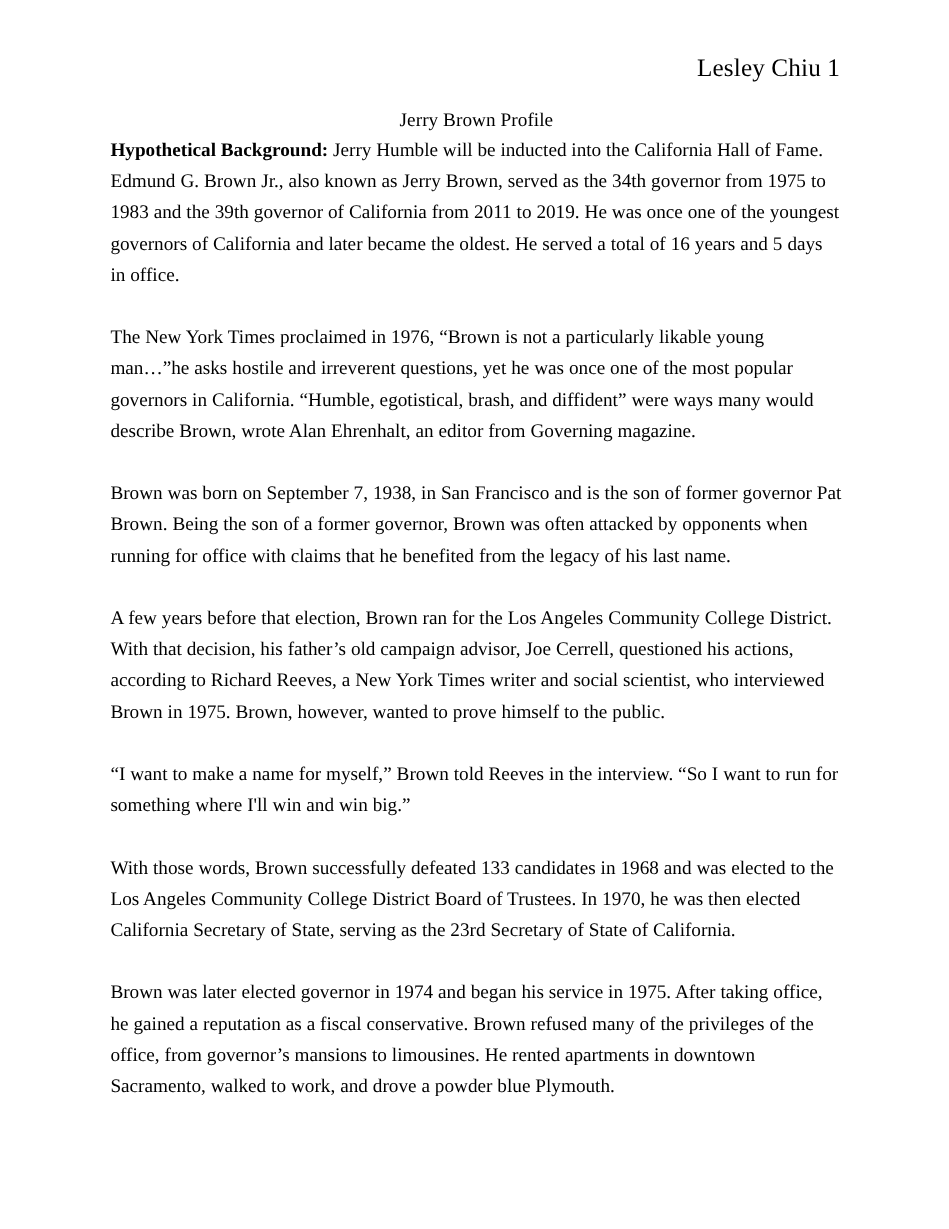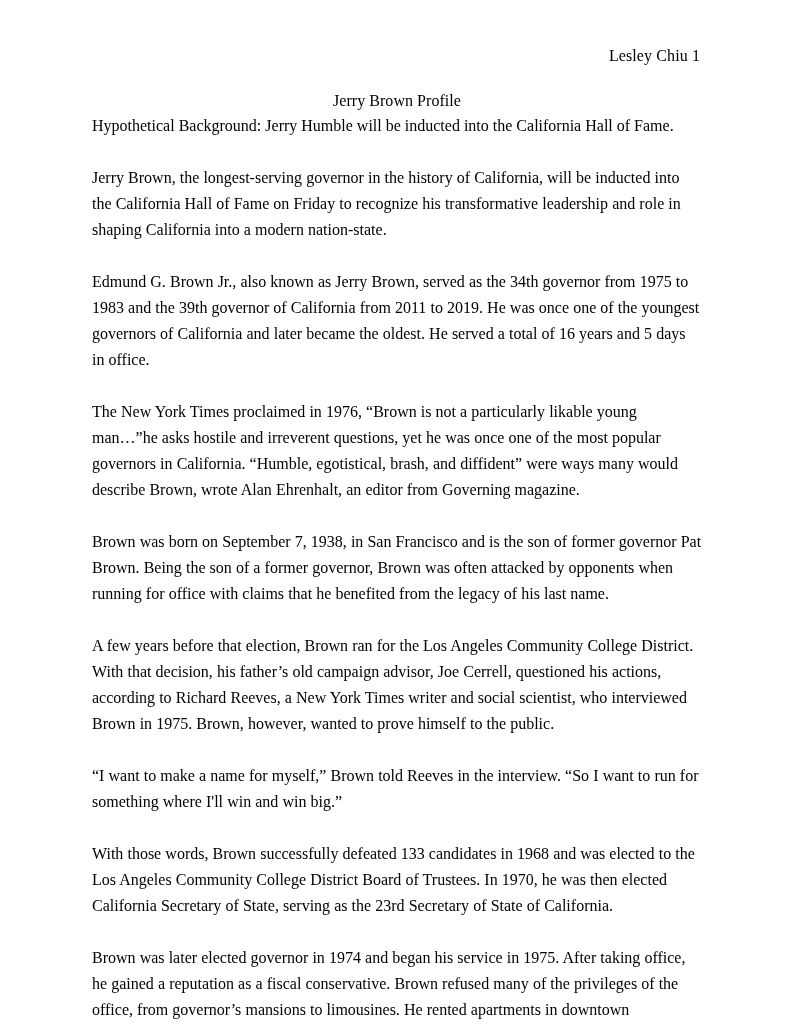--- a/index.html
+++ b/index.html
@@ -16,21 +16,21 @@
     overflow: hidden;
     font-family: "Liberation Serif", "DejaVu Serif", serif;
     color: #000000;
   }
   .page-header {
     position: absolute;
     top: 46px;
     left: 92px;
     width: 608px;
     text-align: right;
-    font-size: 16px;
+    font-size: 21px;
     line-height: 20px;
     letter-spacing: 0.1px;
   }
   .doc-body {
     position: absolute;
     top: 89px;
     left: 92px;
     width: 610px;
   }
   .doc-title {
@@ -41,21 +41,21 @@
     margin: 0;
     letter-spacing: 0.05px;
   }
   .subtitle-line {
     font-size: 16px;
     line-height: 26px;
     margin: 0;
     text-align: left;
   }
   .subtitle-line .lead {
-    font-weight: normal;
+    font-weight: bold;
   }
   p.para {
     font-size: 16px;
     line-height: 26px;
     margin: 0 0 26px 0;
     text-align: left;
     text-justify: none;
     hyphens: none;
     word-spacing: 0.1px;
   }
@@ -74,21 +74,20 @@
   <div class="page-header">Lesley Chiu 1</div>
 
   <div class="doc-body">
 
     <div class="doc-title">Jerry Brown Profile</div>
 
     <div class="subtitle-line">
       <span class="lead">Hypothetical Background:</span><span> Jerry Humble will be inducted into the California Hall of Fame.</span>
     </div>
 
-    <p class="para first-body">Jerry Brown, the longest-serving governor in the history of California, will be inducted into the California Hall of Fame on Friday to recognize his transformative leadership and role in shaping California into a modern nation-state.</p>
     <p class="para">Edmund G. Brown Jr., also known as Jerry Brown, served as the 34th governor from 1975 to 1983 and the 39th governor of California from 2011 to 2019. He was once one of the youngest governors of California and later became the oldest. He served a total of 16 years and 5 days in office.</p>
     <p class="para">The New York Times proclaimed in 1976, “Brown is not a particularly likable young man…”he asks hostile and irreverent questions, yet he was once one of the most popular governors in California. “Humble, egotistical, brash, and diffident” were ways many would describe Brown, wrote Alan Ehrenhalt, an editor from Governing magazine.</p>
     <p class="para">Brown was born on September 7, 1938, in San Francisco and is the son of former governor Pat Brown. Being the son of a former governor, Brown was often attacked by opponents when running for office with claims that he benefited from the legacy of his last name.</p>
     <p class="para">A few years before that election, Brown ran for the Los Angeles Community College District. With that decision, his father’s old campaign advisor, Joe Cerrell, questioned his actions, according to Richard Reeves, a New York Times writer and social scientist, who interviewed Brown in 1975. Brown, however, wanted to prove himself to the public.</p>
     <p class="para">“I want to make a name for myself,” Brown told Reeves in the interview. “So I want to run for something where I'll win and win big.”</p>
     <p class="para">With those words, Brown successfully defeated 133 candidates in 1968 and was elected to the Los Angeles Community College District Board of Trustees. In 1970, he was then elected California Secretary of State, serving as the 23rd Secretary of State of California.</p>
     <p class="para">Brown was later elected governor in 1974 and began his service in 1975. After taking office, he gained a reputation as a fiscal conservative. Brown refused many of the privileges of the office, from governor’s mansions to limousines. He rented apartments in downtown Sacramento, walked to work, and drove a powder blue Plymouth.</p>
 
   </div>
 

